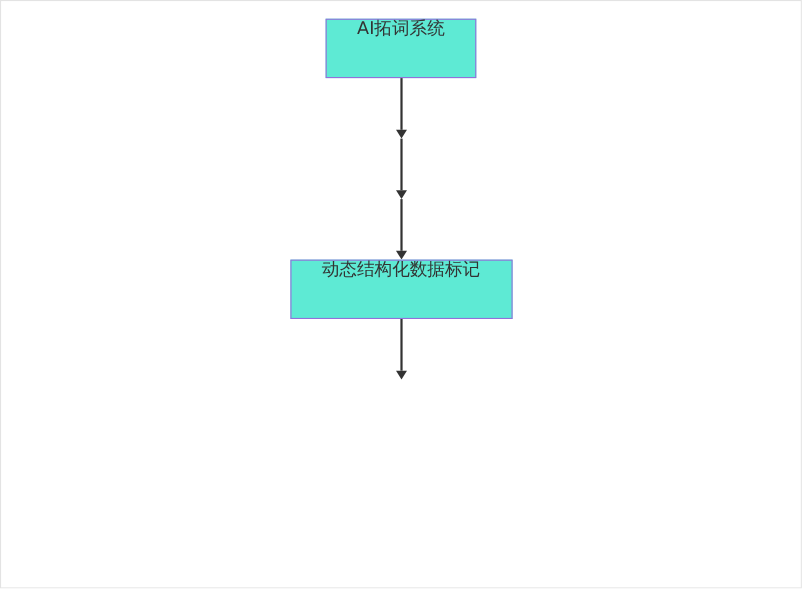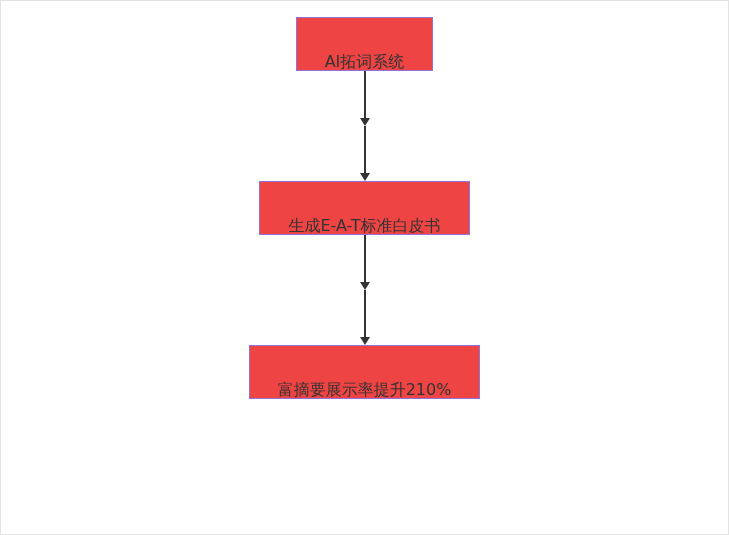--- a/index.html
+++ b/index.html
@@ -19,28 +19,28 @@
   .flowchart {
     width: 100%;
     height: 100%;
     display: flex;
     flex-direction: column;
     align-items: center;
     padding-top: 16px;
     box-sizing: border-box;
   }
   .node {
-    background: #ef4444;
+    background: #5eead4;
     border: 1px solid #9370DB;
     color: #333333;
     height: 54px;
     min-width: 120px;
     padding: 0 28px;
     display: flex;
-    align-items: flex-end;
+    align-items: flex-start;
     justify-content: center;
     font-size: 16px;
     line-height: 1;
     box-sizing: border-box;
     white-space: nowrap;
   }
   .edge {
     height: 55px;
     width: 12px;
     display: flex;
@@ -75,33 +75,30 @@
       <div class="line"></div>
       <div class="head"></div>
     </div>
 
 
     <div class="edge">
       <div class="line"></div>
       <div class="head"></div>
     </div>
 
+
+    <div class="edge">
+      <div class="line"></div>
+      <div class="head"></div>
+    </div>
+
     <div class="node">
-      <span>生成E-A-T标准白皮书</span>
+      <span>动态结构化数据标记</span>
     </div>
 
     <div class="edge">
       <div class="line"></div>
       <div class="head"></div>
     </div>
 
 
-    <div class="edge">
-      <div class="line"></div>
-      <div class="head"></div>
-    </div>
-
-    <div class="node">
-      <span>富摘要展示率提升210%</span>
-    </div>
-
   </div>
 </div>
 
 </body></html>

